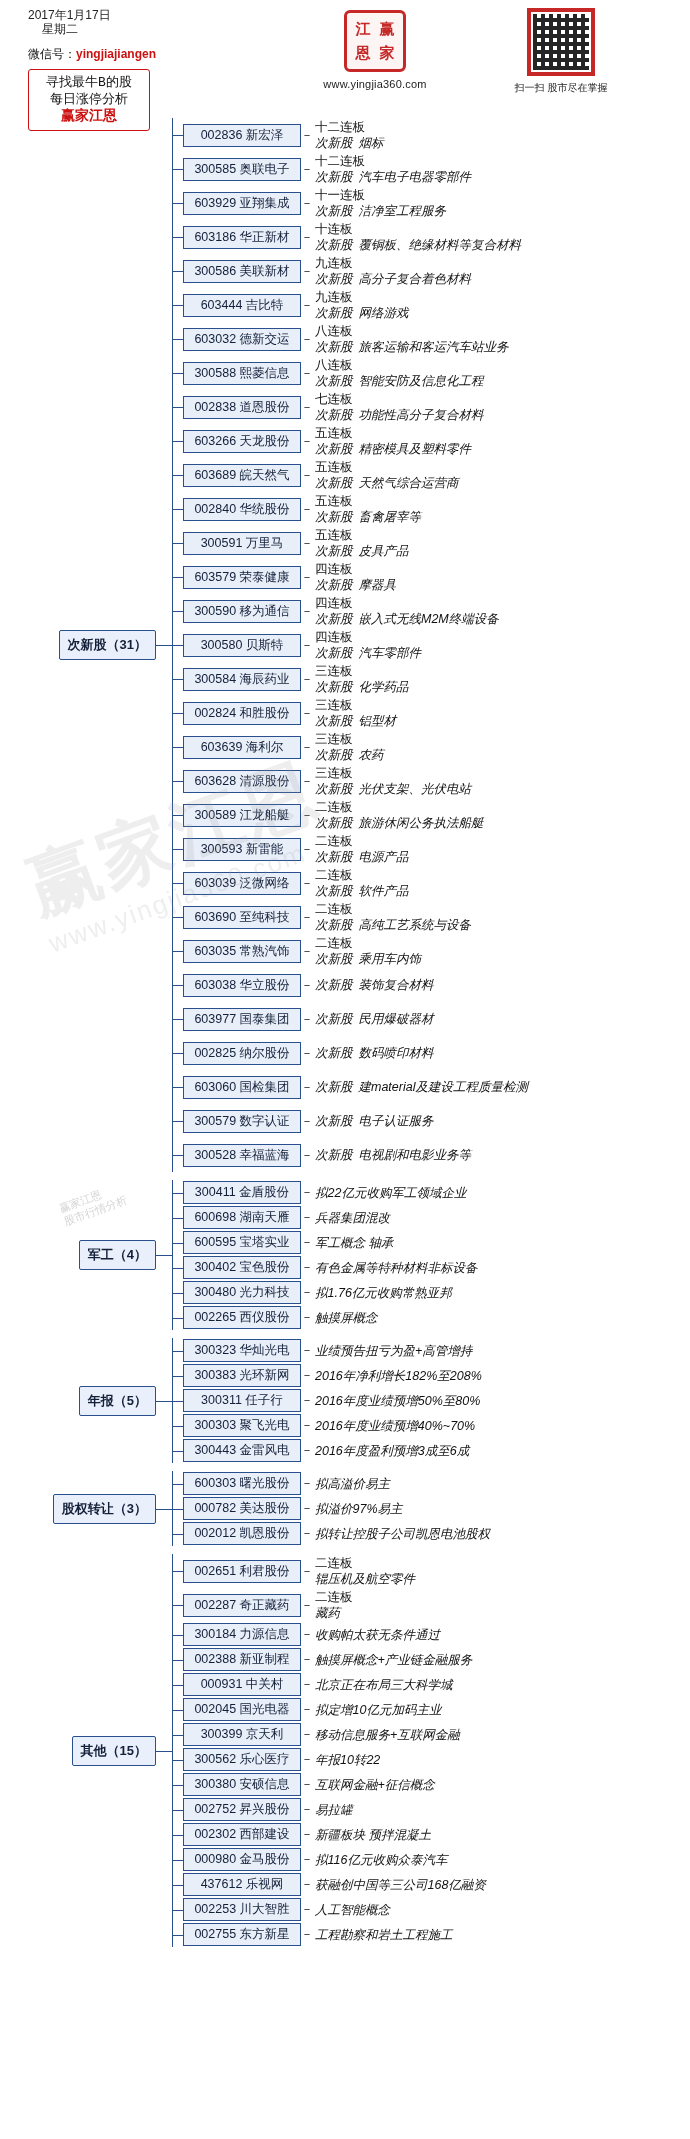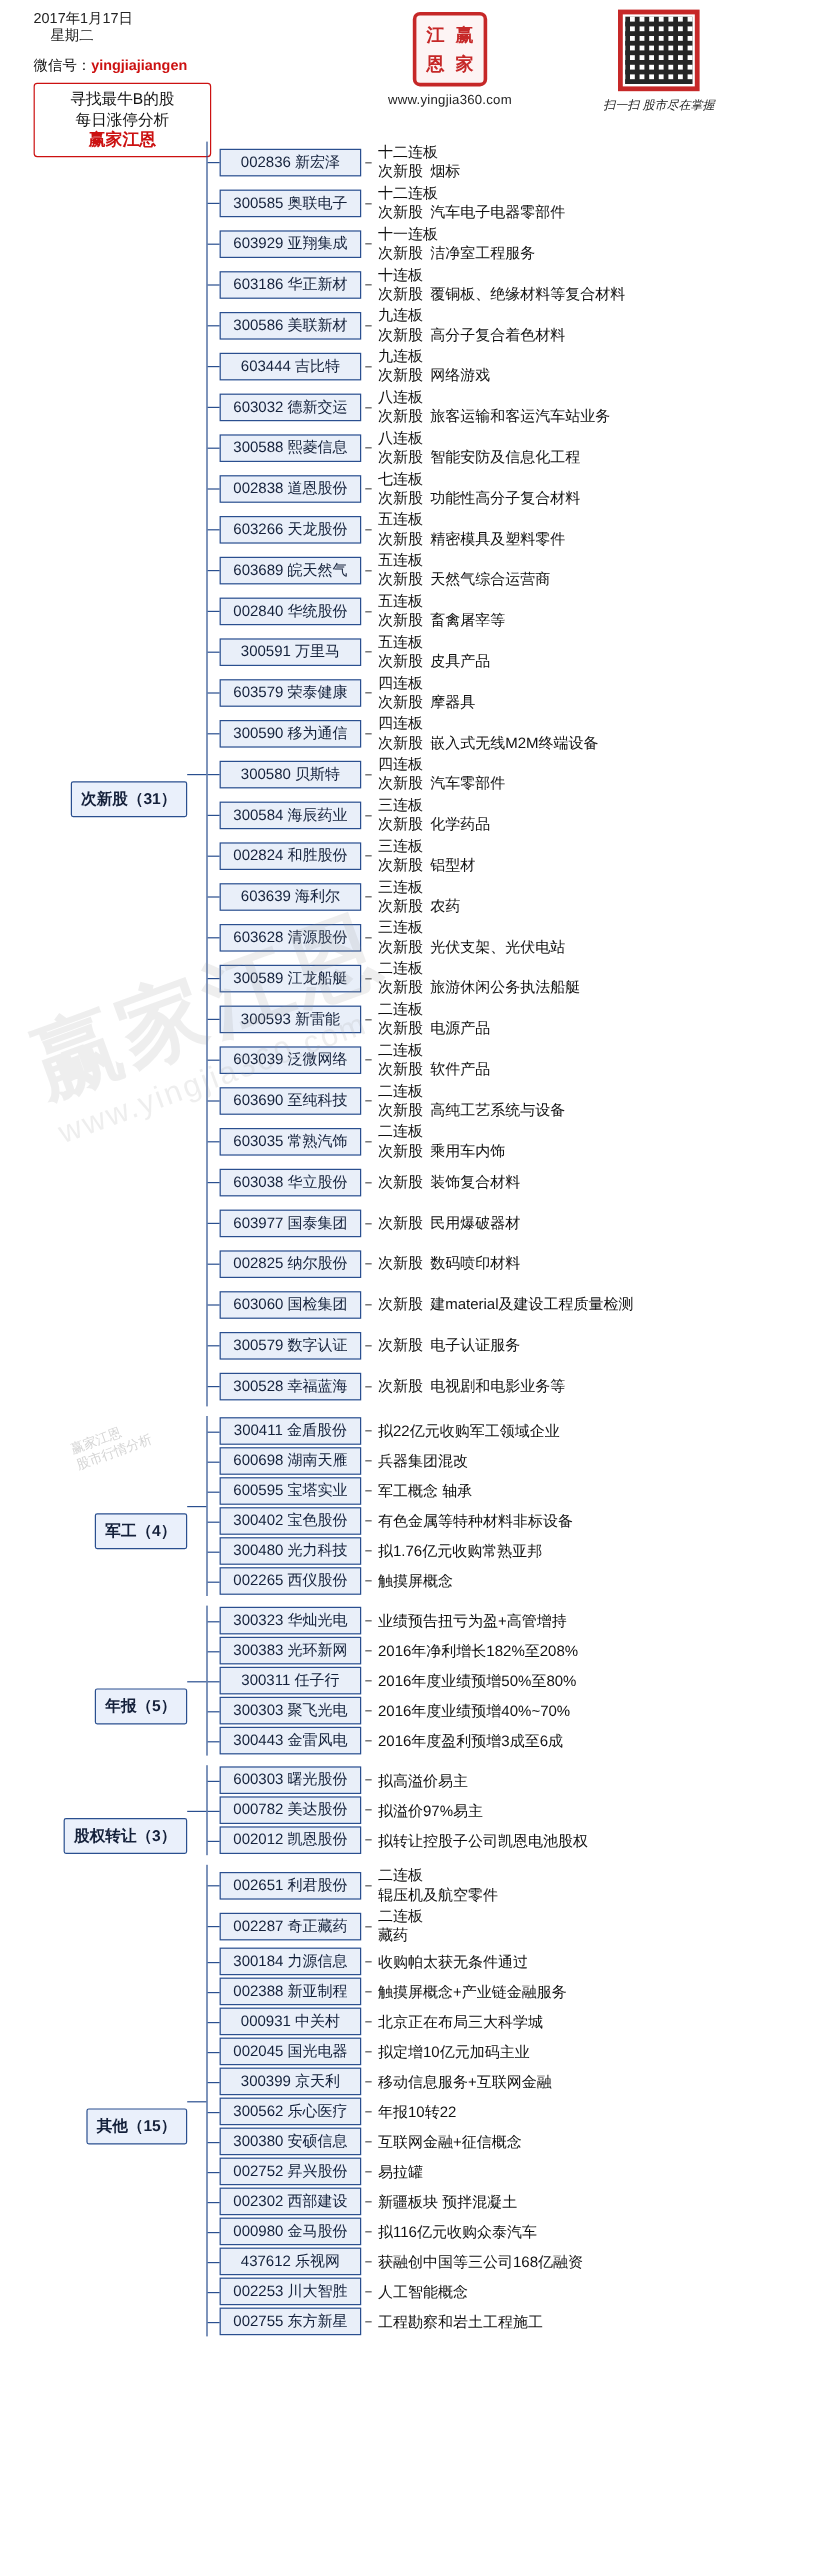--- a/index.html
+++ b/index.html
@@ -35,25 +35,26 @@
     margin-top: 10px;
     font-size: 12px;
     color: #111;
   }
   .wechat-id {
     color: #cc1111;
     font-weight: bold;
   }
   .red-box {
     margin-top: 6px;
-    width: 148px;
+    width: 122px;
     border: 1.5px solid #cc1111;
     border-radius: 3px;
     padding: 4px 6px 5px 6px;
     line-height: 17px;
+    font-family: Liberation Mono, monospace;
   }
   .red-box .l1, .red-box .l2 {
     font-size: 13px;
     color: #111;
     text-align: center;
   }
   .red-box .l3 {
     font-size: 14px;
     color: #cc1111;
     font-weight: bold;
@@ -90,25 +91,24 @@
   }
   .seal-url {
     margin-top: 6px;
     font-size: 11px;
     color: #222;
     letter-spacing: .2px;
   }
 
   .qr-wrap {
     position: absolute;
-    left: 454px;
+    left: 466px;
     top: 8px;
     width: 190px;
     text-align: center;
-    font-style: italic;
   }
   .qr {
     width: 68px; height: 68px;
     margin: 0 auto;
     border: 4px solid #c62828;
     padding: 2px;
     background: #fff;
   }
   .qr-inner {
     width: 100%; height: 100%;
@@ -182,21 +182,20 @@
     transform: translateY(-50%);
     right: 16px;
     border: 1px solid #2a4f8f;
     background: #eaf0fb;
     color: #14203a;
     font-size: 13px;
     font-weight: bold;
     padding: 5px 8px;
     border-radius: 2px;
     white-space: nowrap;
-    margin-top: 21px;
   }
   
   .group-label-col .hline {
     position: absolute;
     top: 50%;
     right: 0;
     width: 16px;
     height: 1px;
     background: #2a4f8f;
   }
@@ -249,21 +248,21 @@
     flex: 1 1 auto;
     display: flex;
     flex-direction: column;
     justify-content: center;
     font-size: 12.5px;
     color: #111;
     line-height: 16px;
     padding-left: 2px;
   }
   .desc .d1 { white-space: nowrap; }
-  .desc .d2 { white-space: nowrap; }
+  .desc .d2 { white-space: nowrap; font-style: italic; }
   .desc .d2 .tag { margin-right: 6px; }
 
   .two-line { min-height: 34px; }
   .one-line { min-height: 19px; }
 
   .spacer { height: 8px; }
 </style>
 </head>
 <body>
 

